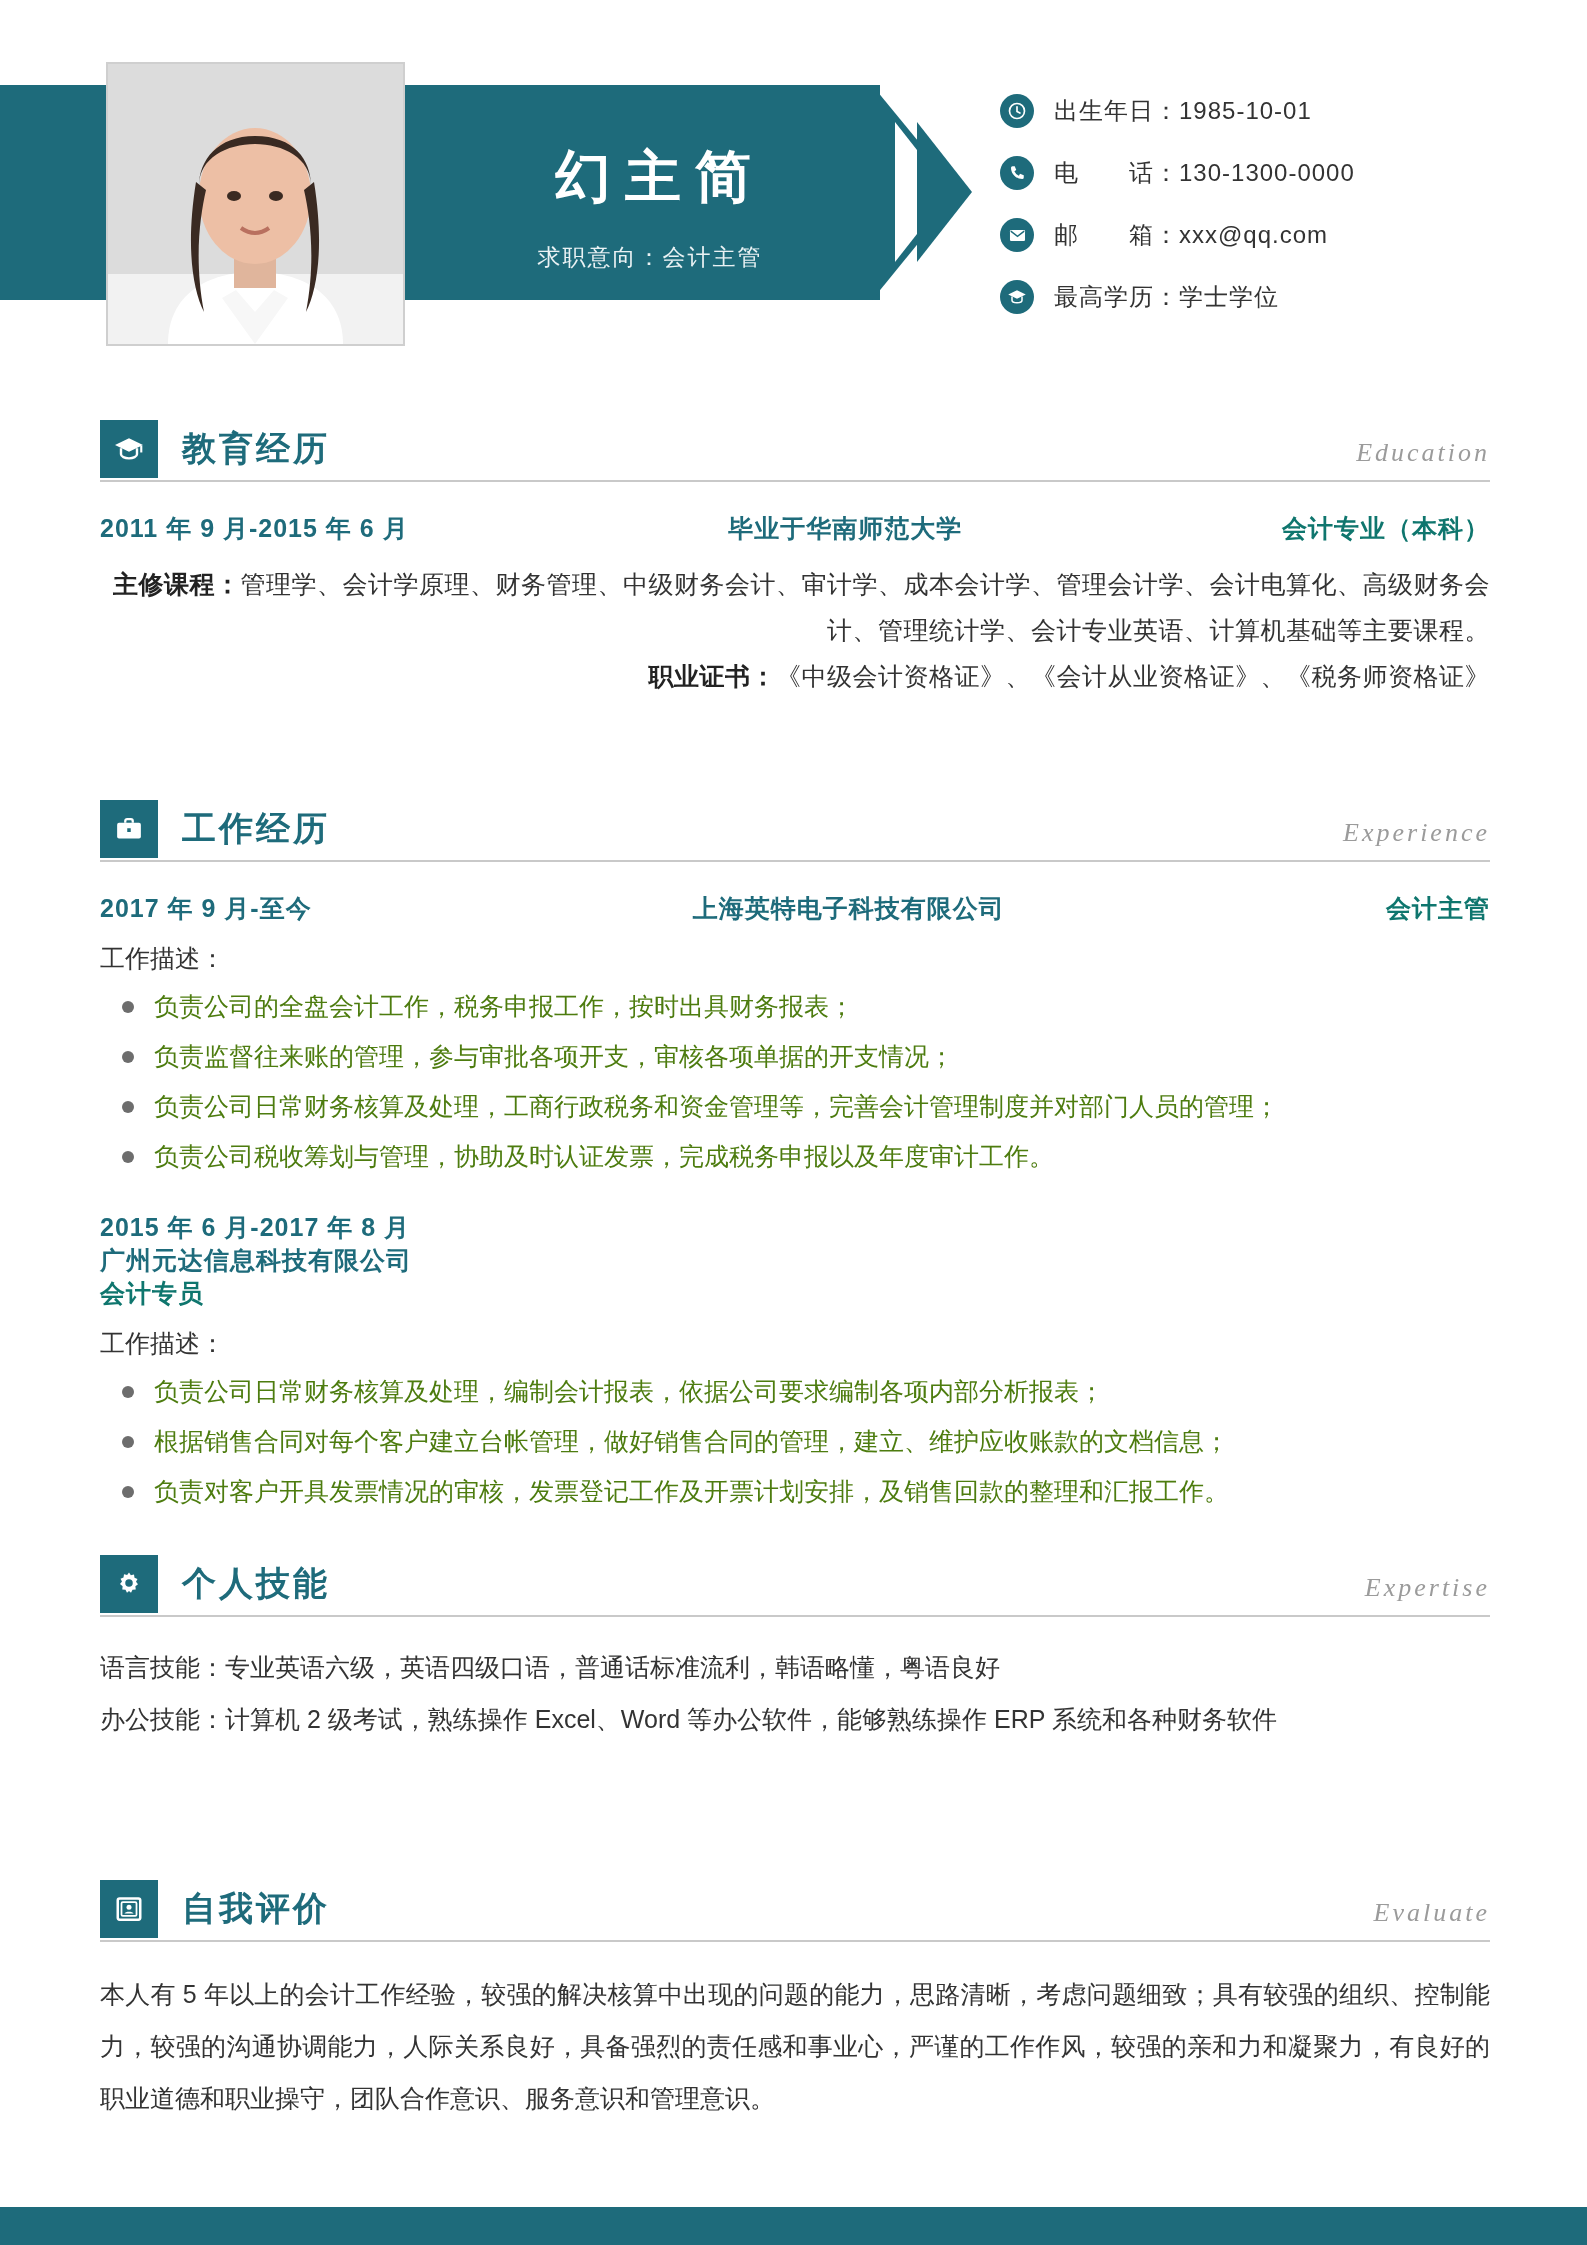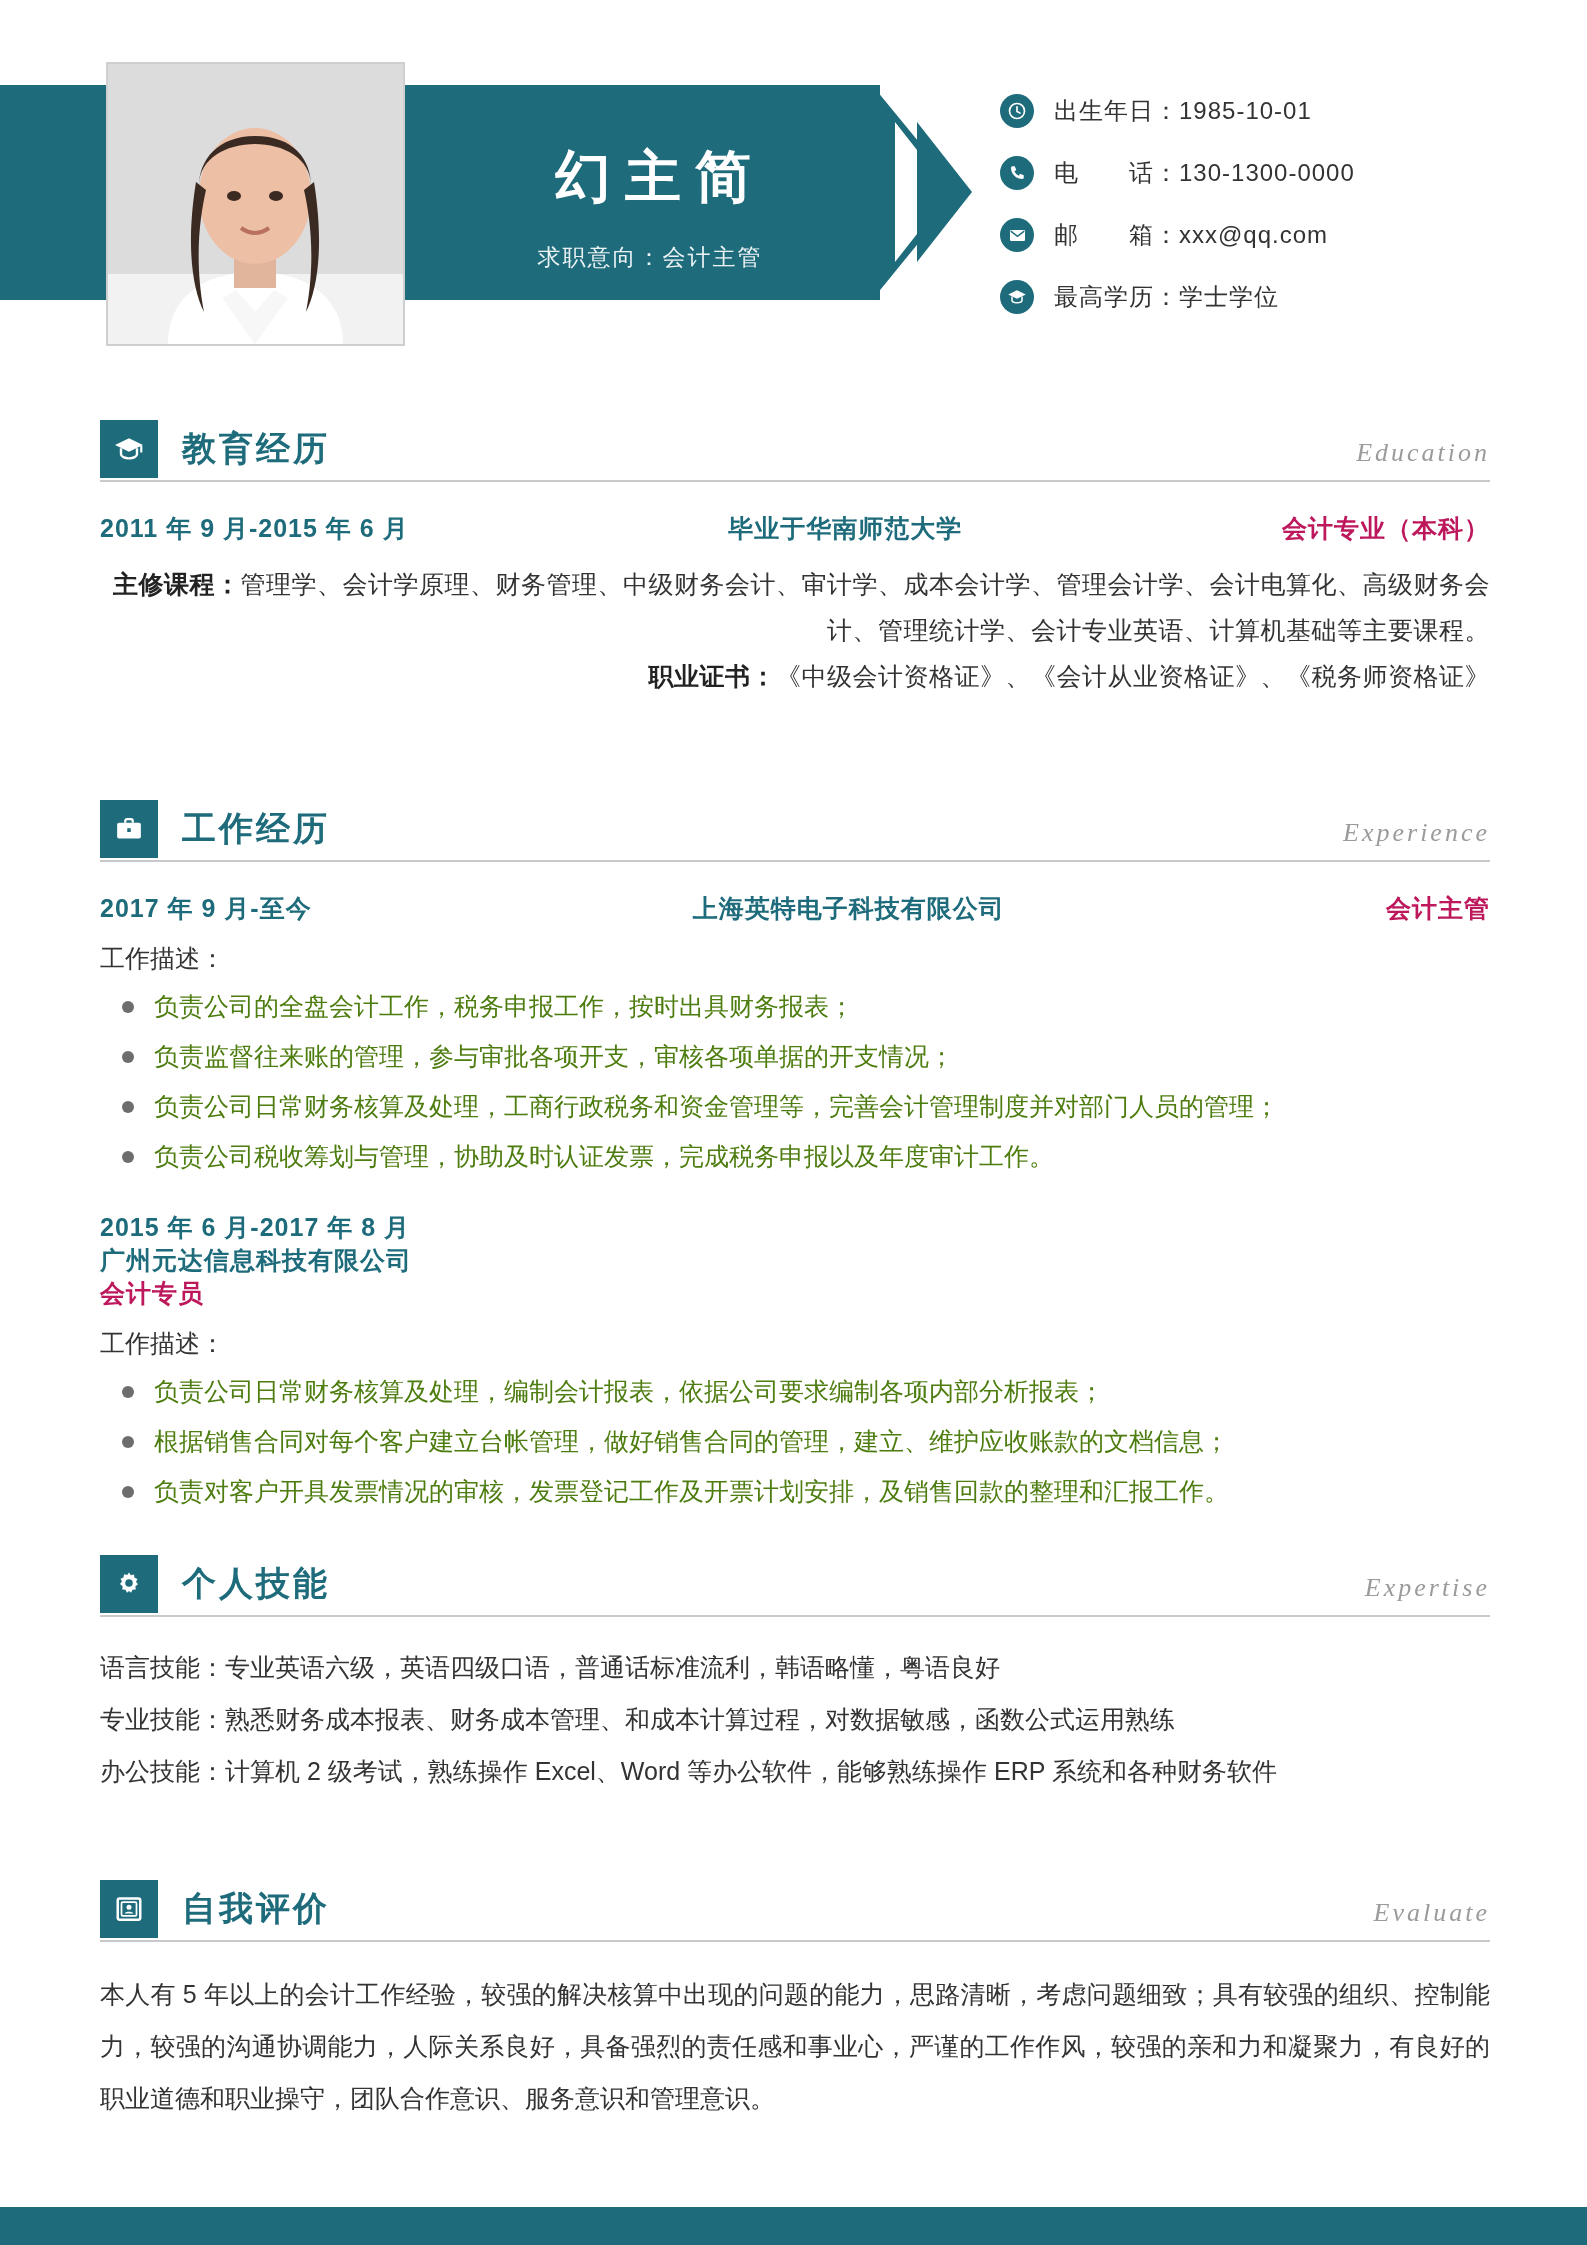--- a/index.html
+++ b/index.html
@@ -83,21 +83,21 @@
     font-family:"Liberation Serif",serif;
   }
   .sec-rule{
     position:absolute;left:0;top:60px;width:100%;height:2px;background:#c9c9c9;
   }
 
   
   .row3{display:flex;justify-content:space-between;align-items:baseline;}
   .r-left{font-size:25px;font-weight:bold;color:#1e6b7b;letter-spacing:1px;}
   .r-mid{font-size:25px;font-weight:bold;color:#1e6b7b;letter-spacing:1px;}
-  .r-right{font-size:25px;font-weight:bold;color:#be185d;letter-spacing:1px;}
+  .r-right{font-size:25px;font-weight:bold;color:#0f766e;letter-spacing:1px;}
   .para{font-size:25px;line-height:46px;color:#333;letter-spacing:0.5px;text-align:right;}
   .para b{color:#222;}
   .subtle{font-size:25px;line-height:46px;color:#333;}
   ul.bullets{list-style:none;margin:0;padding:0;}
   ul.bullets li{
     position:relative;padding-left:54px;font-size:25px;line-height:50px;color:#4d7c0f;
   }
   ul.bullets li:before{
     content:"";position:absolute;left:22px;top:20px;
     width:12px;height:12px;border-radius:50%;background:#6d6d6d;
@@ -252,21 +252,20 @@
             <path d="M12 2.8l1.5 2.1 2.5-.6.4 2.6 2.4 1-1.2 2.3 1.6 2-2.1 1.6.3 2.6-2.6.2-1.2 2.3L12 17.6l-1.6 1.3-1.2-2.3-2.6-.2.3-2.6L4.8 12l1.6-2-1.2-2.3 2.4-1 .4-2.6 2.5.6L12 2.8z" fill="#fff"></path>
             <circle cx="12" cy="11.2" r="3" fill="#1e6b7b"></circle>
           </svg>
       </div>
       <div class="sec-title">个人技能</div>
       <div class="sec-en">Expertise</div>
       <div class="sec-rule"></div>
     </div>
     <div style="margin-top:24px;">
       <div class="skill-line">语言技能：专业英语六级，英语四级口语，普通话标准流利，韩语略懂，粤语良好</div>
-      <div class="skill-line">专业技能：熟悉财务成本报表、财务成本管理、和成本计算过程，对数据敏感，函数公式运用熟练</div>
       <div class="skill-line">办公技能：计算机 2 级考试，熟练操作 Excel、Word 等办公软件，能够熟练操作 ERP 系统和各种财务软件</div>
     </div>
   </div>
 
   <div class="section" style="top:1880px;">
     <div class="sec-head">
       <div class="sec-badge">
         <svg width="30" height="30" viewBox="0 0 24 24">
             <rect x="3" y="3.5" width="18" height="17" rx="1.5" fill="none" stroke="#fff" stroke-width="2"></rect>
             <rect x="6" y="6.5" width="12" height="11" rx="1" fill="none" stroke="#fff" stroke-width="1.4"></rect>

